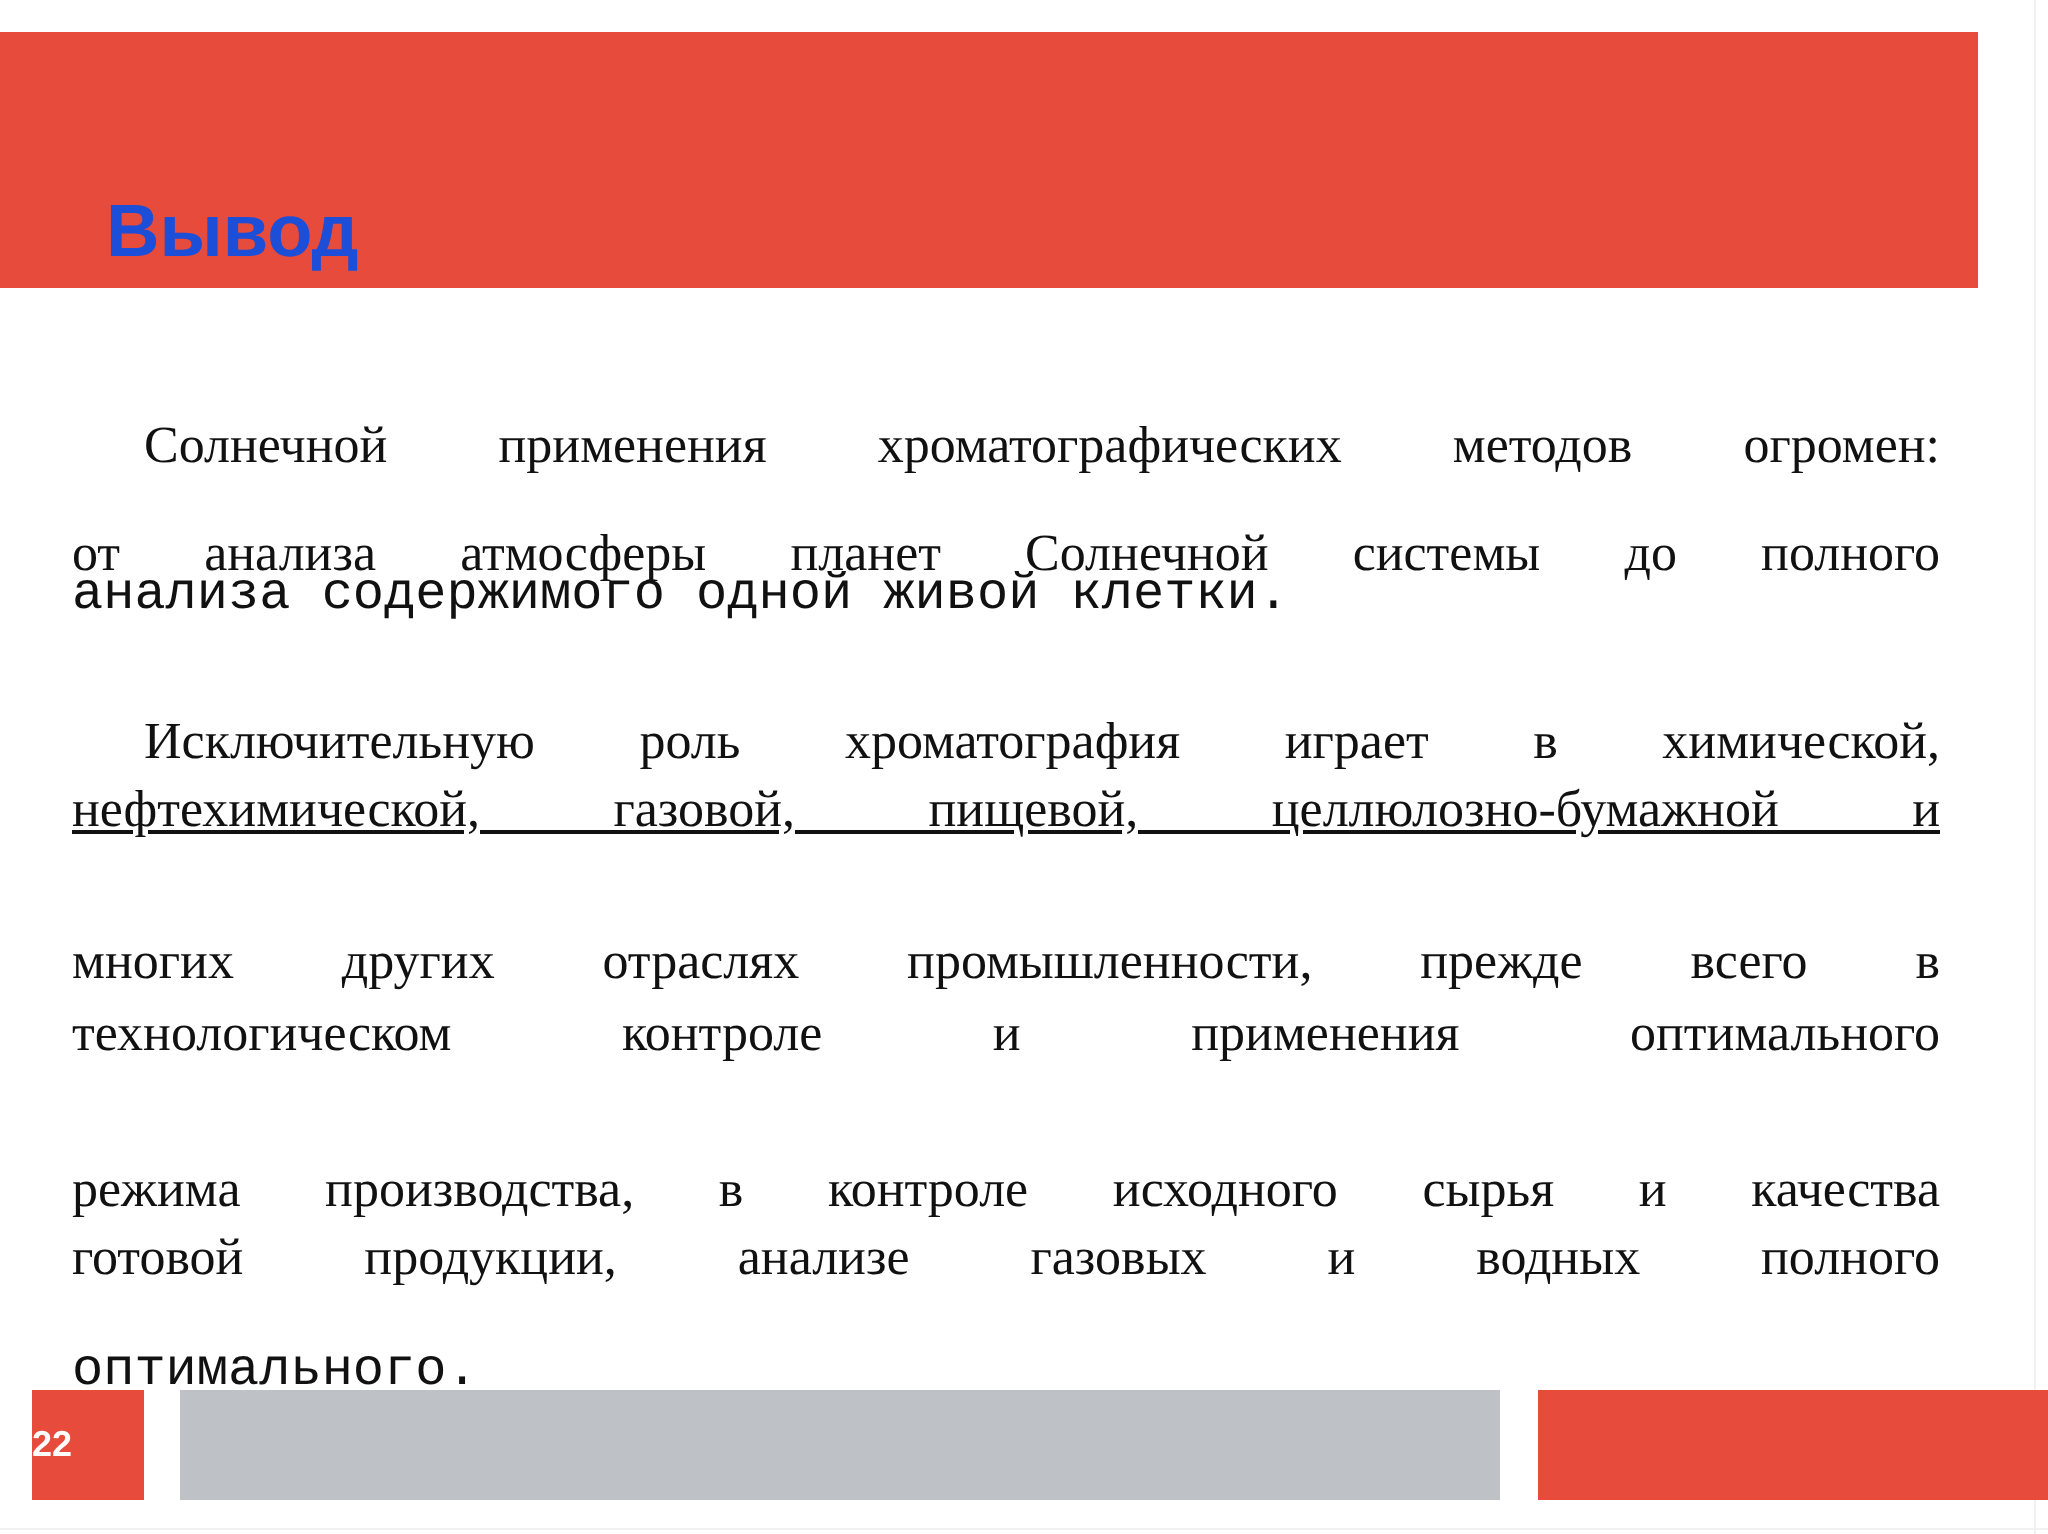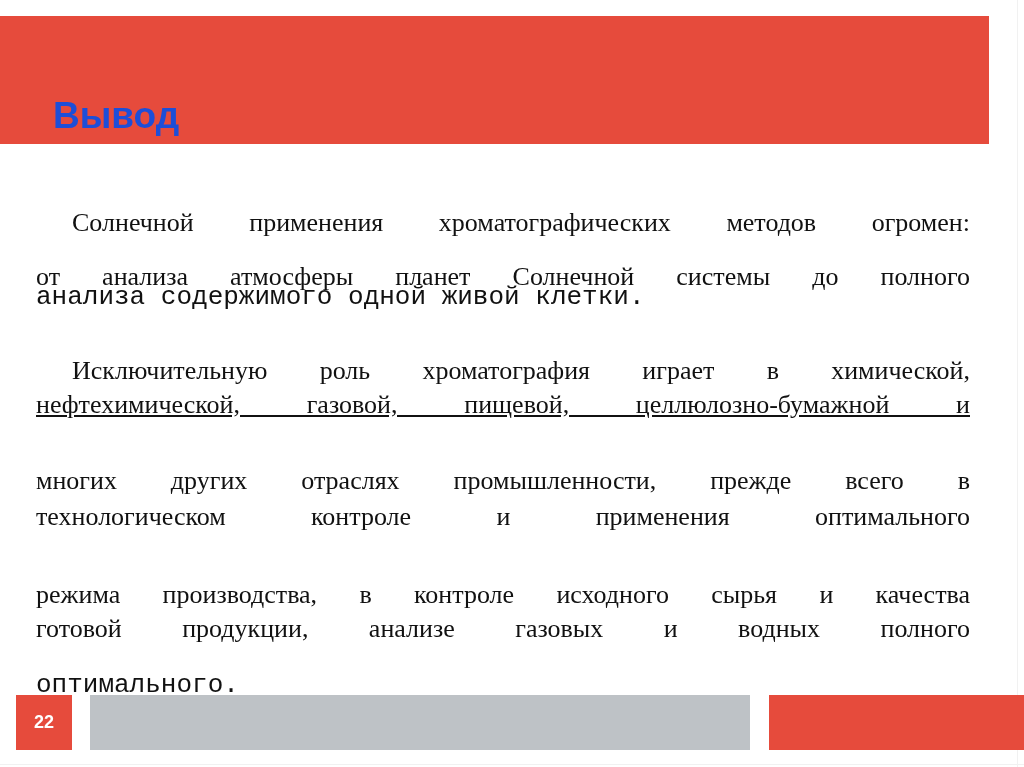--- a/index.html
+++ b/index.html
@@ -78,21 +78,21 @@
     }
     .footer-page-box {
       position: absolute;
       left: 16px;
       top: 695px;
       width: 56px;
       height: 55px;
       background: #e64b3c;
       display: flex;
       align-items: center;
-      justify-content: center;
+      justify-content: flex-start;
     }
     .footer-page-number {
       font-family: "Liberation Sans", sans-serif;
       font-weight: bold;
       font-size: 18px;
       color: #ffffff;
     }
     .footer-gray-bar {
       position: absolute;
       left: 90px;

